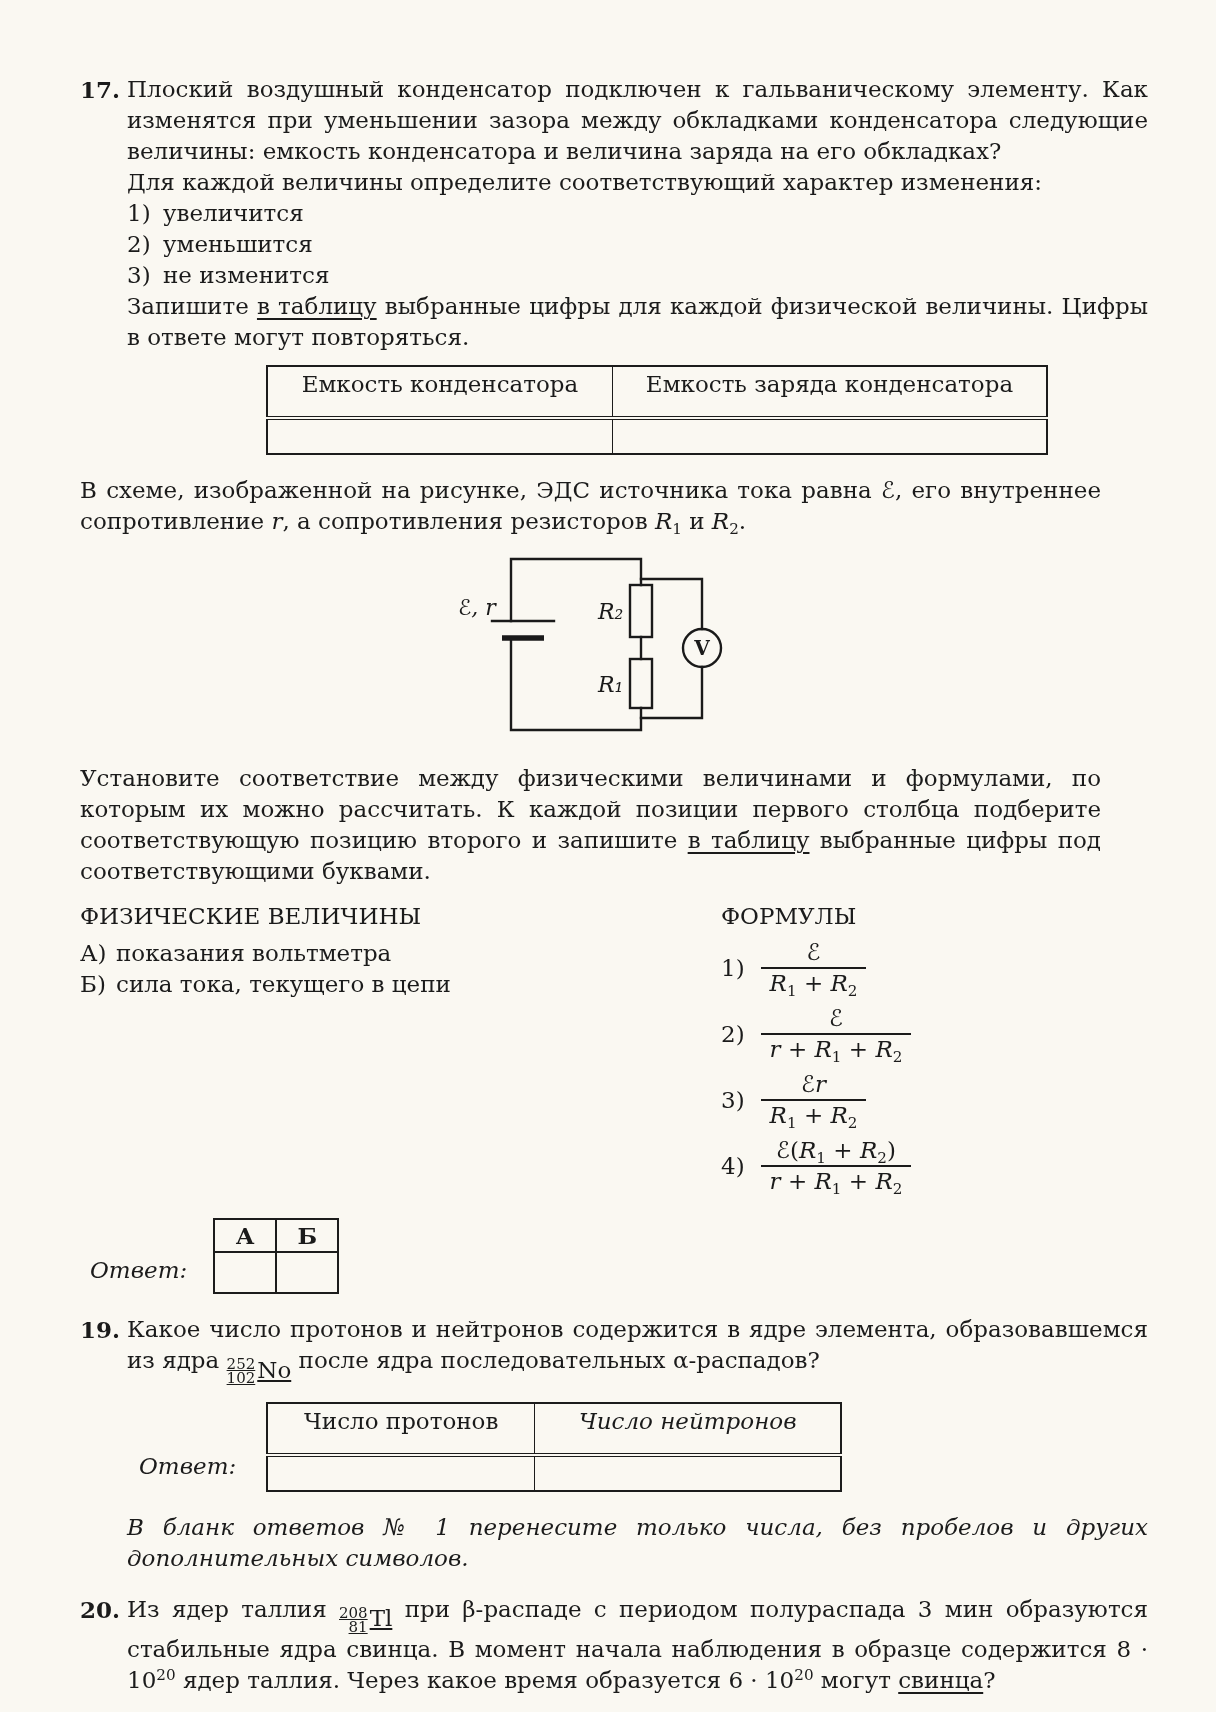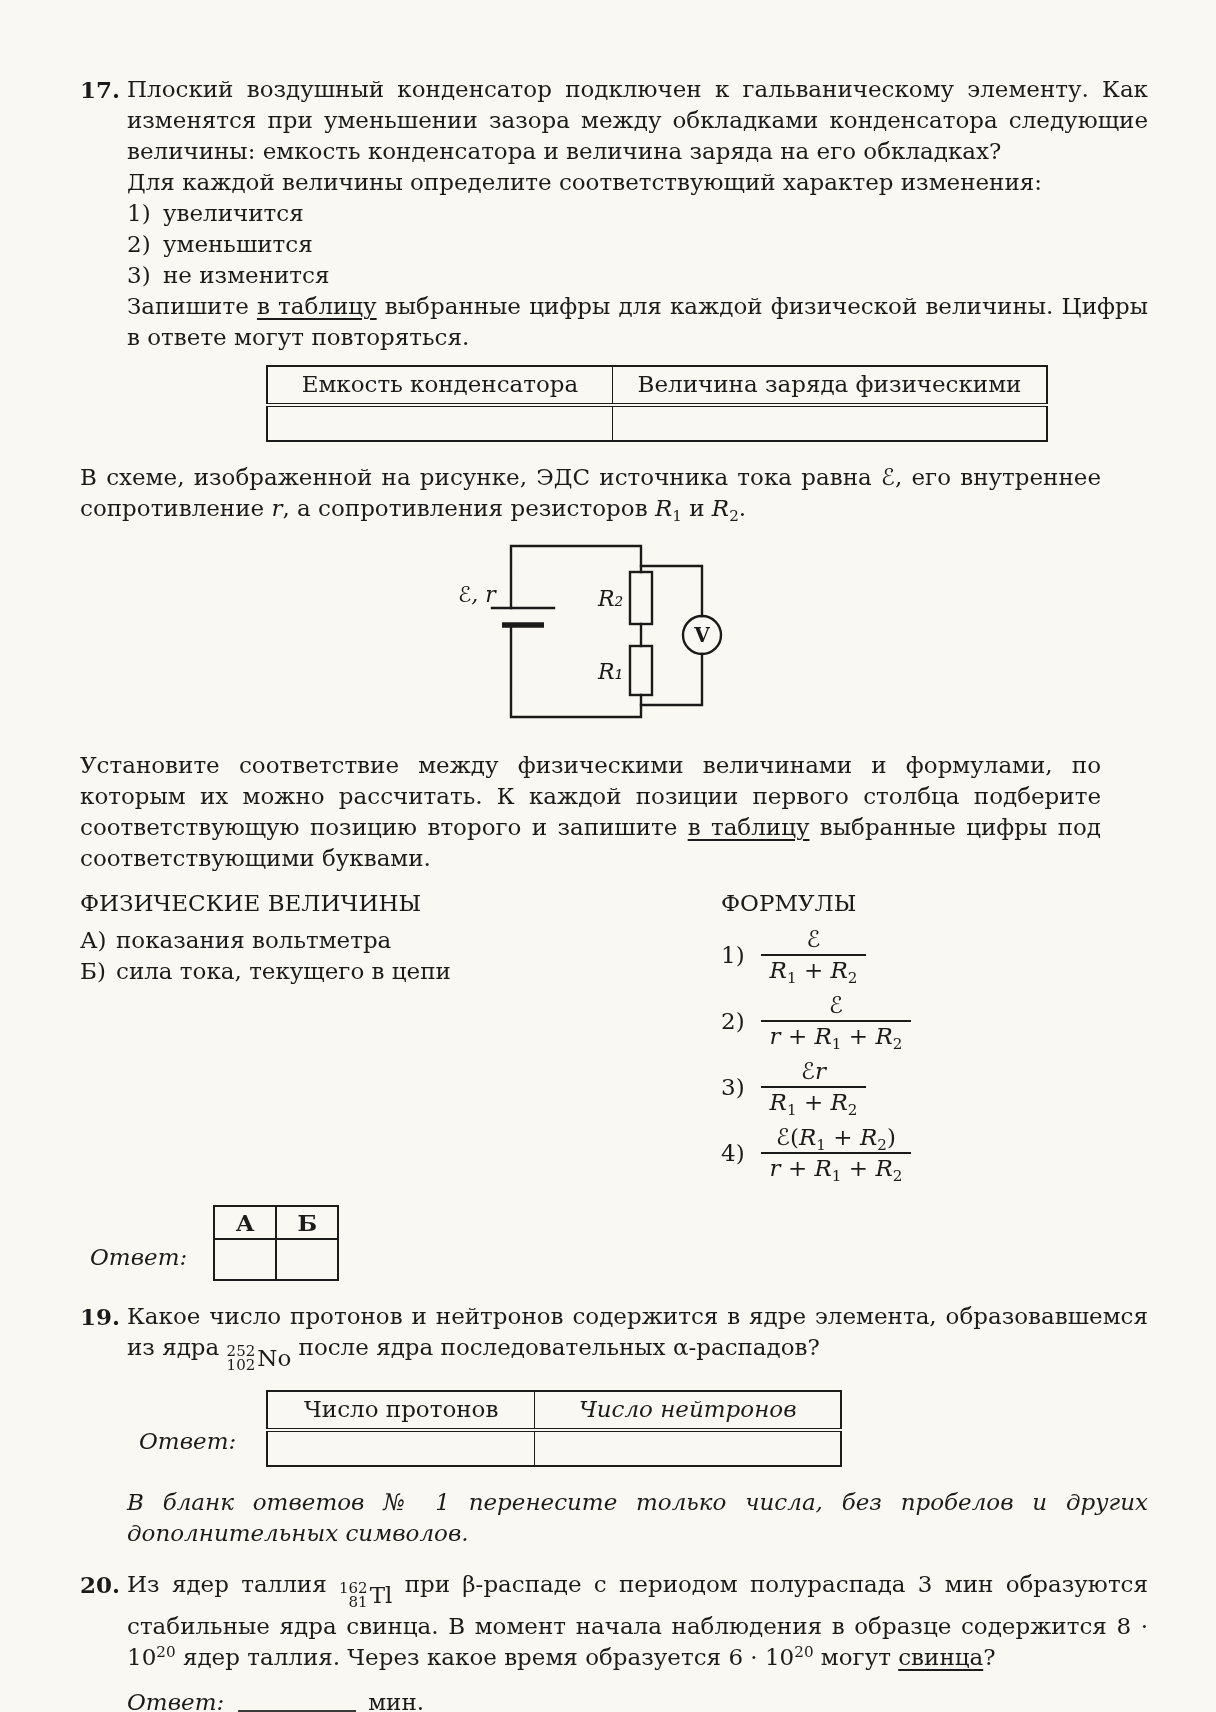--- a/index.html
+++ b/index.html
@@ -15,26 +15,26 @@
   .pnum{width:47px;flex:none;font-weight:bold;}
   .pbody{flex:1;max-width:1021px;}
   .choice{display:flex;}
   .choice .cnum{width:36px;flex:none;}
   
   .sg-u{text-decoration:underline;text-decoration-thickness:1.5px;text-underline-offset:4px;}
   .sg-i{font-style:italic;}
   .sg-scr{font-style:italic;}
   .sg-sub{font-size:66%;vertical-align:-0.35em;line-height:0;}
   .sg-sup{font-size:66%;vertical-align:0.55em;line-height:0;}
-  .nuc{display:inline-flex;align-items:flex-start;}
+  .nuc{display:inline-flex;align-items:center;text-decoration:underline;}
   .nuc-stack{display:inline-flex;flex-direction:column;align-items:flex-end;
              font-size:15px;line-height:14px;margin-right:2px;transform:translateY(1px);}
   
   table{border-collapse:collapse;background:transparent;}
-  .anstable th{font-weight:normal;font-size:23px;padding:2px 10px 3px;
+  .anstable th{font-weight:normal;font-size:23px;padding:2px 10px 16px;
                border:1.8px solid #1c1c1c;border-bottom:4px double #1c1c1c;}
   .anstable td{border:1.8px solid #1c1c1c;height:31px;}
   .anstable{border:2.4px solid #1c1c1c;}
   .t17{margin:12px 0 0 139px;}
   .t17 .c1{width:324px;}
   .t17 .c2{width:413px;}
   .t19 .c1{width:246px;}
   .t19 .c2{width:285px;font-style:italic;}
   .tab18 th{font-weight:bold;font-size:23px;width:56px;height:31px;padding:0 2px;
             border:2px solid #1c1c1c;border-bottom:1.8px solid #1c1c1c;}
@@ -84,21 +84,21 @@
       </div>
       <div class="choice">
         <span class="cnum">3)</span>
         <span>не изменится</span>
       </div>
       <p class="just"><span>Запишите </span><span class="sg-u">в таблицу</span><span> выбранные цифры для каждой физической величины. Цифры в ответе могут повторяться.</span></p>
       <table class="anstable t17">
         <tbody>
             <tr>
           <th class="c1">Емкость конденсатора</th>
-          <th class="c2">Величина заряда физическими</th>
+          <th class="c2">Емкость заряда конденсатора</th>
         </tr>
         <tr>
           <td></td>
           <td></td>
         </tr>
       </tbody>
         </table>
     </div>
   </section>
 
@@ -220,21 +220,21 @@
     </div>
   </section>
 
   <p class="note just">В бланк ответов № 1 перенесите только числа, без пробелов и других дополнительных символов.</p>
 
   <section class="problem">
     <div class="pnum">20.</div>
     <div class="pbody">
       <p class="just"><span>Из ядер таллия </span><span class="nuc">
             <span class="nuc-stack">
-              <span>162</span>
+              <span>208</span>
               <span>81</span>
             </span>
             <span>Tl</span>
           </span><span> при β-распаде с периодом полураспада 3 мин образуются стабильные ядра свинца. В момент начала наблюдения в образце содержится 8 · 10</span><span class="sg-sup">20</span><span> ядер таллия. Через какое время образуется 6 · 10</span><span class="sg-sup">20</span><span> могут </span><span class="sg-u">свинца</span><span>?</span></p>
       <div class="ans-line">
         <span>Ответ:</span><span class="blank"></span><span class="unit">мин.</span>
       </div>
     </div>
   </section>
 

